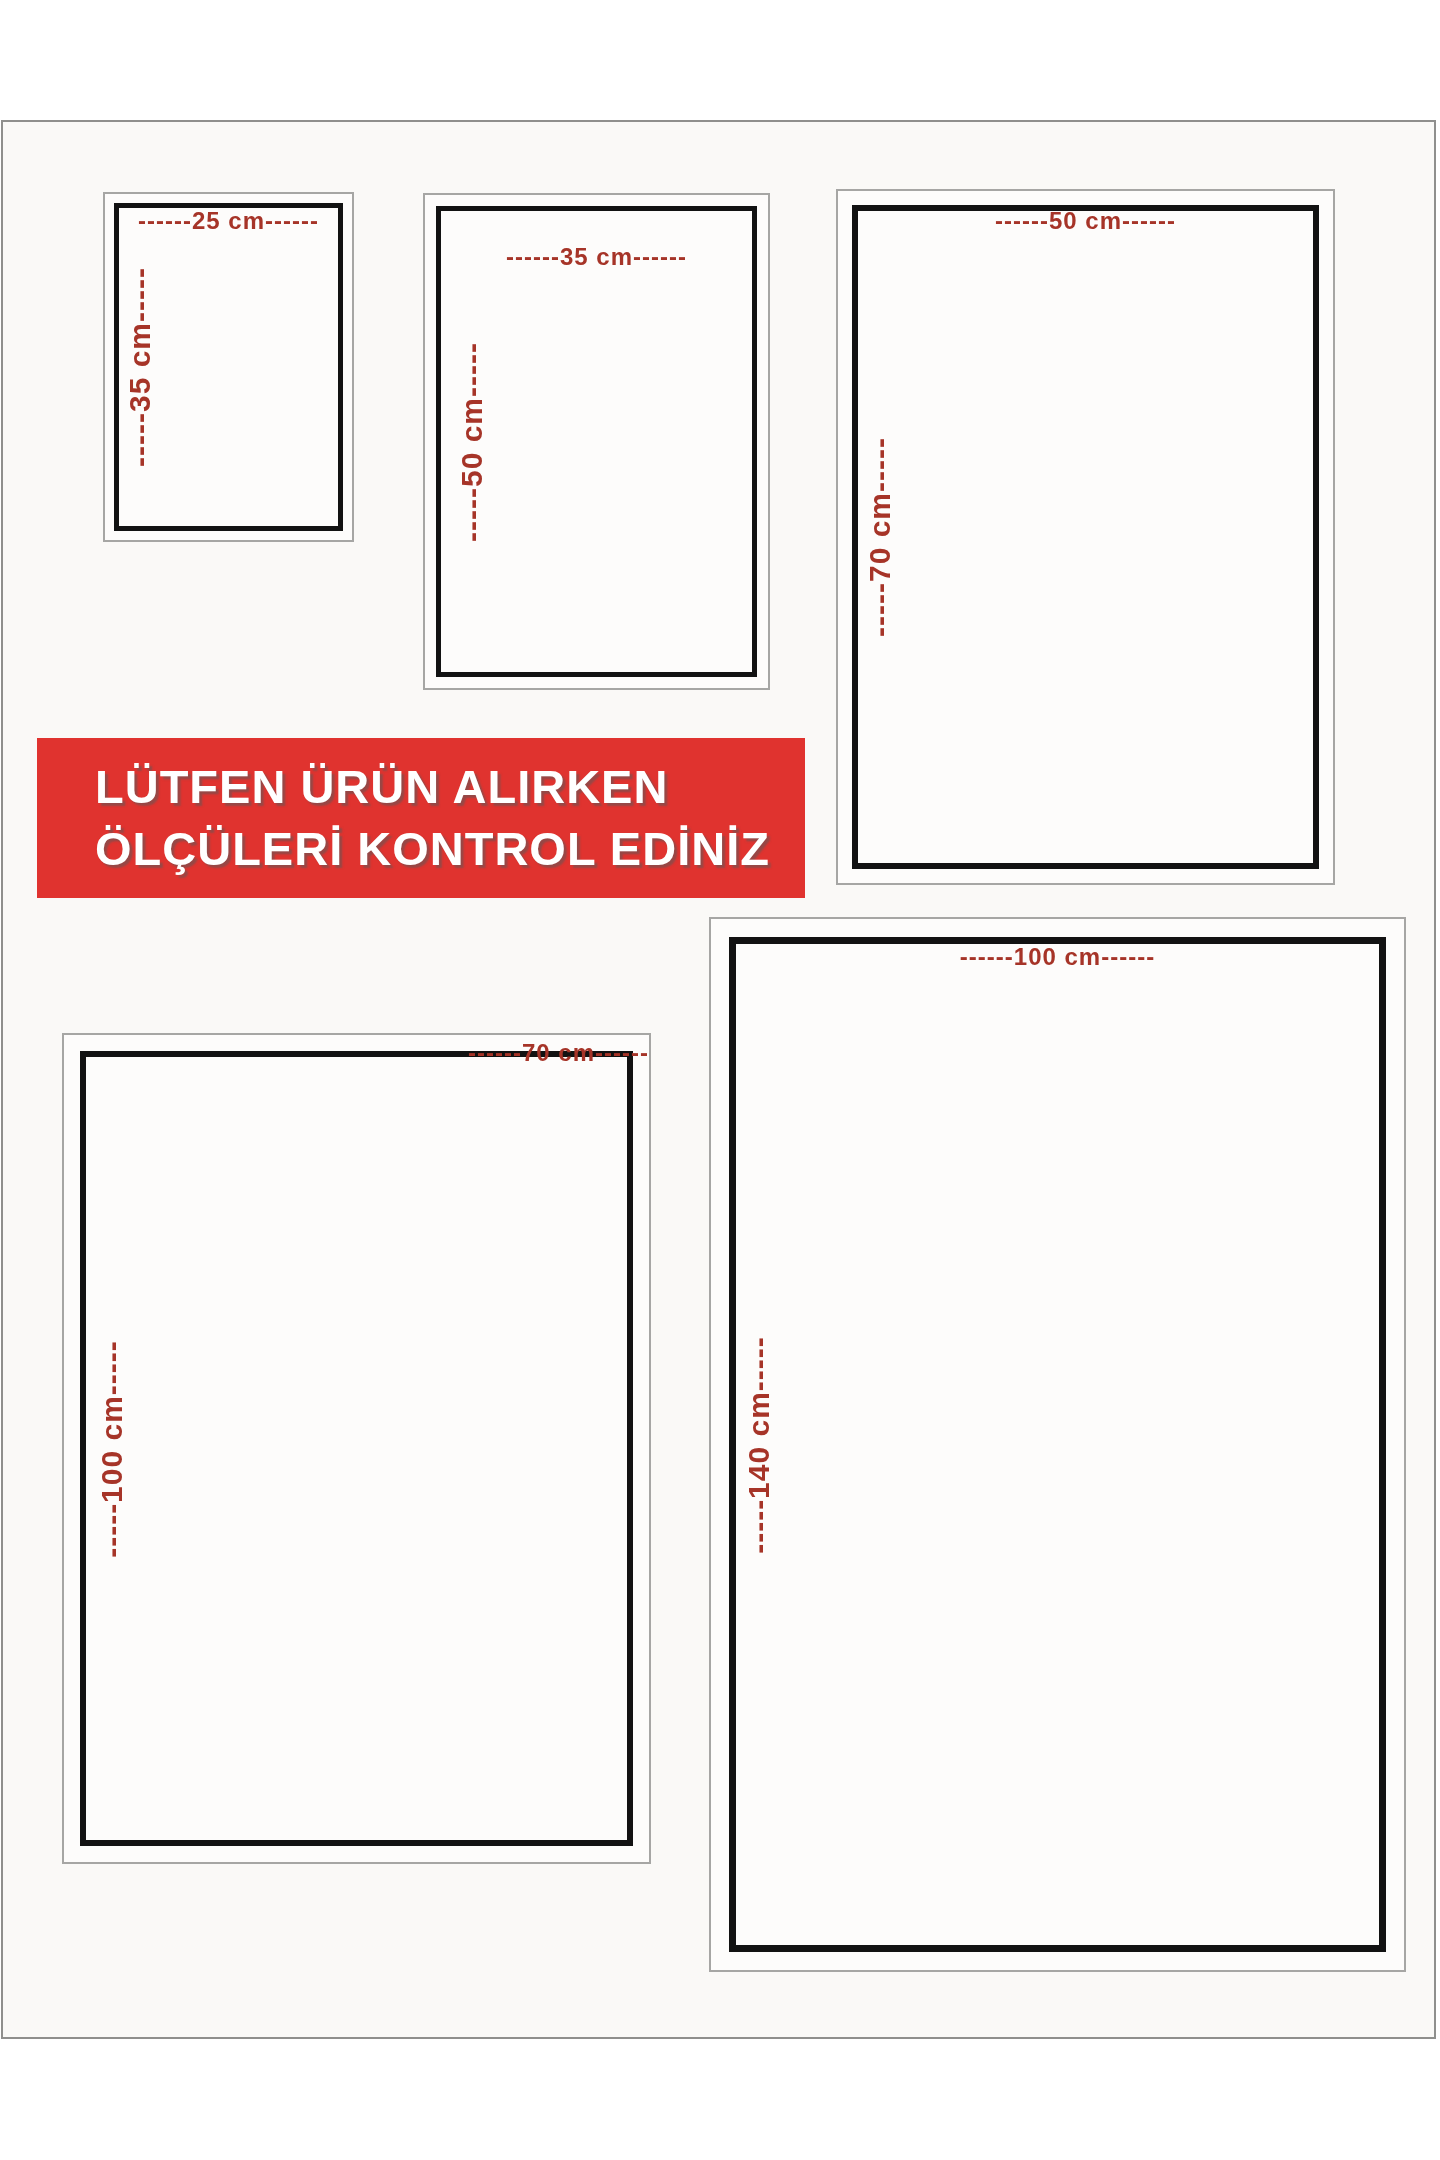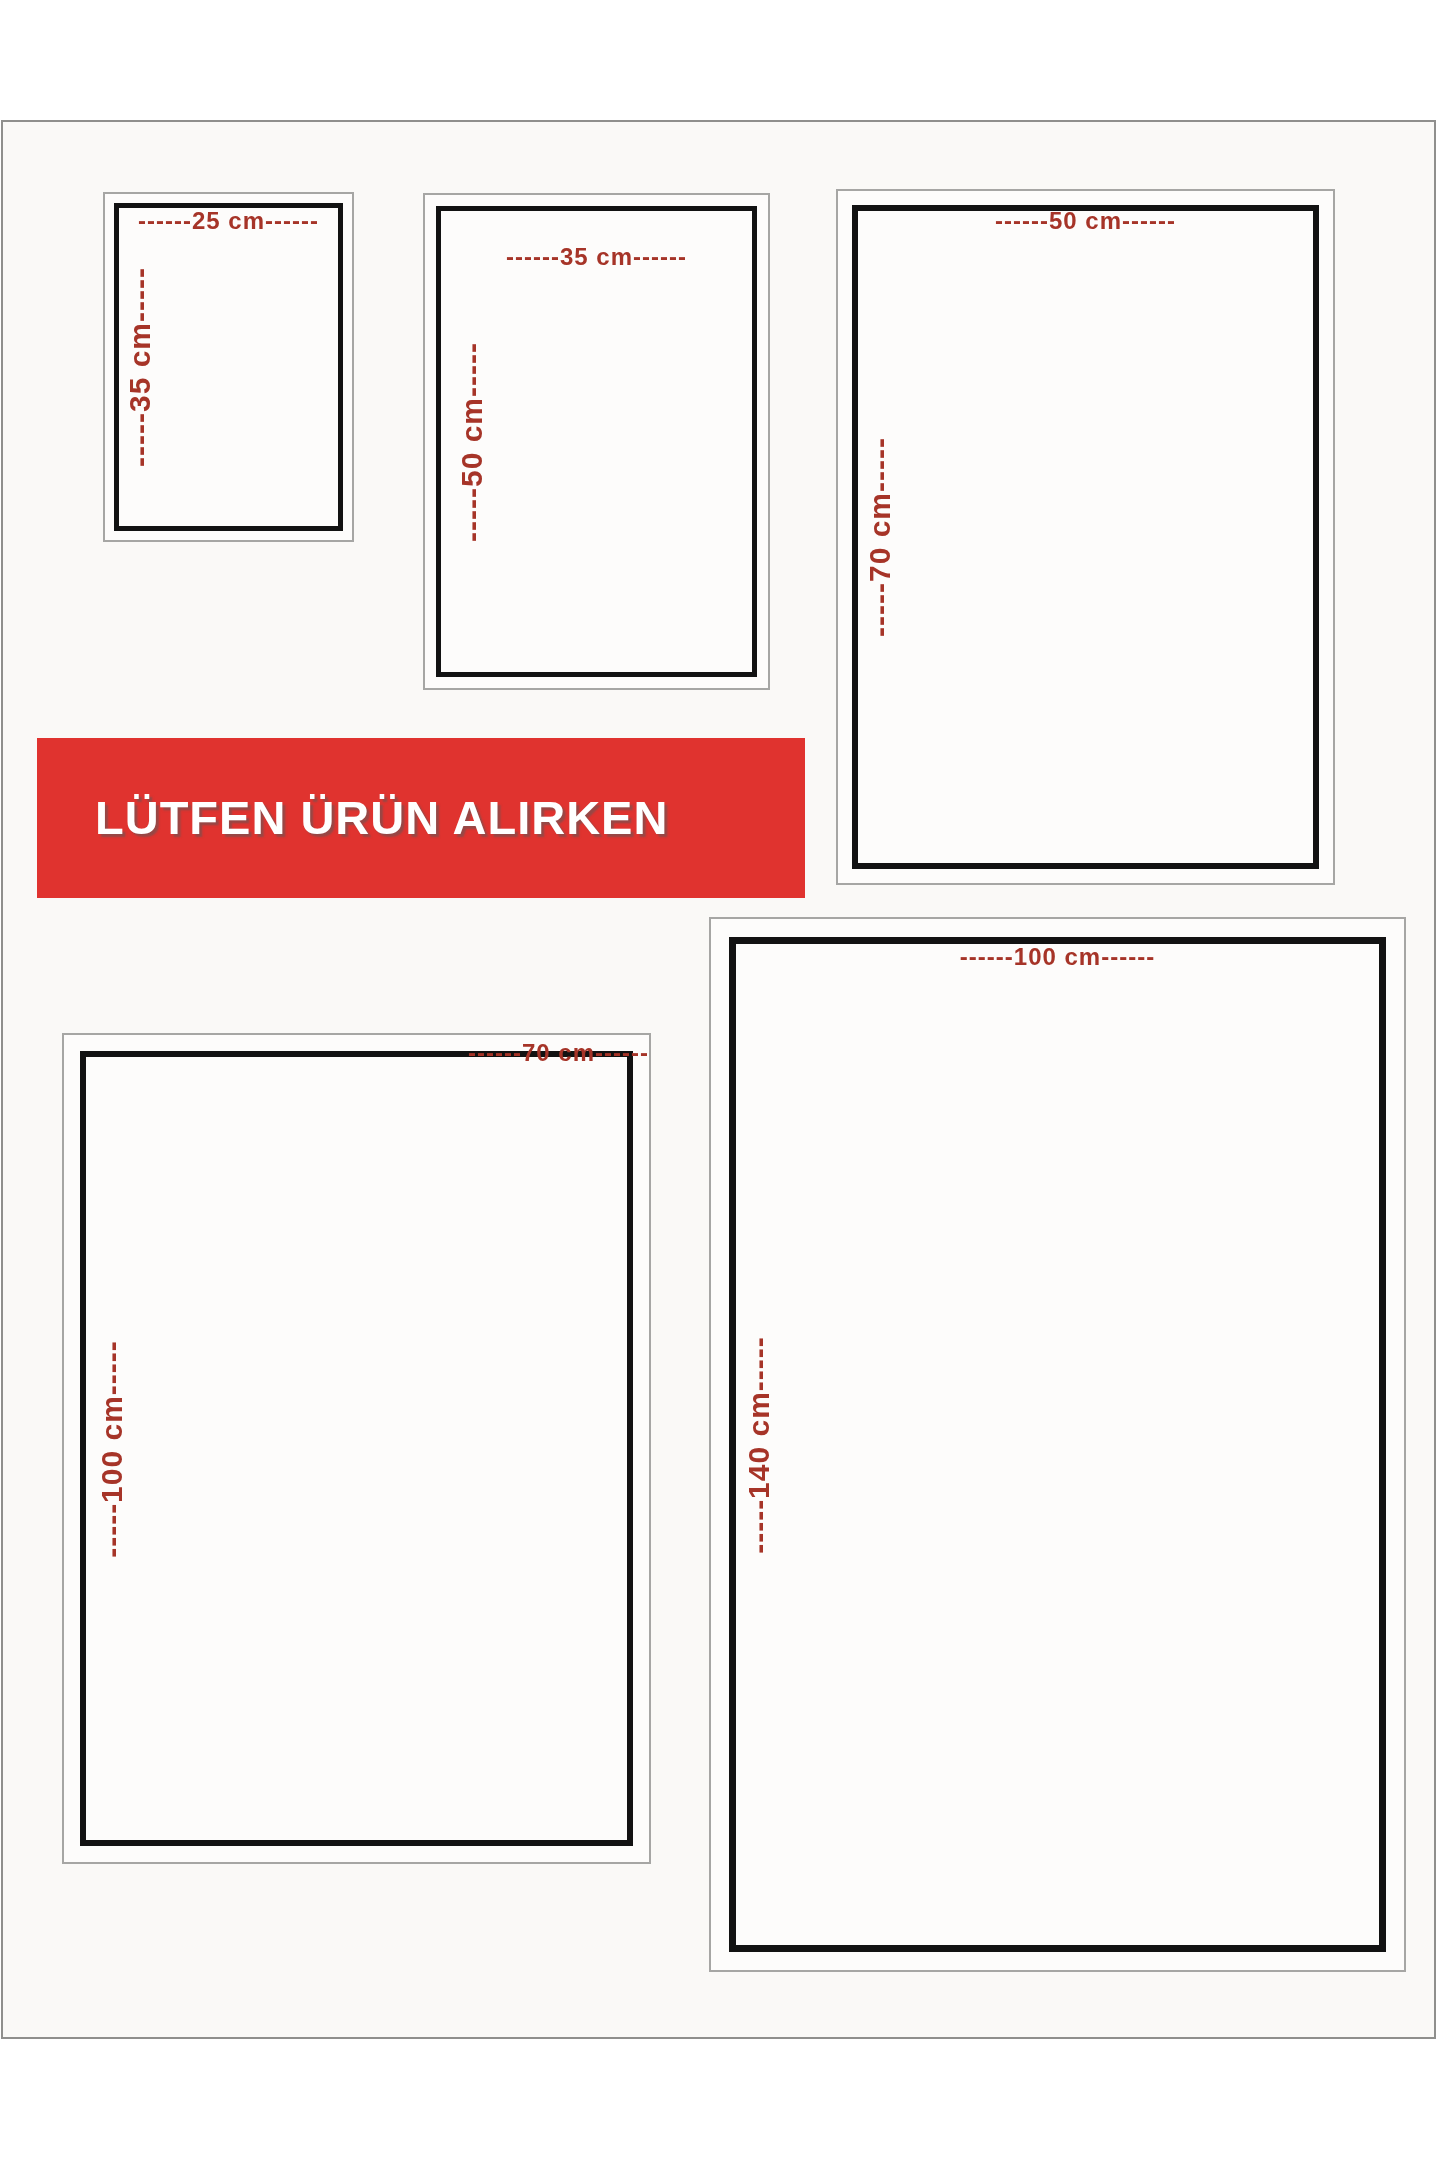--- a/index.html
+++ b/index.html
@@ -106,20 +106,21 @@
 <div class="size-box" style="left:836px; top:189px; width:499px; height:696px;padding-left:22px;">
   <div class="inner-frame" style="inset:14px; border-width:6px;"></div>
   <div class="h-label" style="top:16px;">------50 cm------</div>
   <div class="v-anchor" style="left:42px; top:50%;">
     <span class="v-label">-----70 cm-----</span>
   </div>
 </div>
 
 <div class="banner">
   <div class="banner-line">LÜTFEN ÜRÜN ALIRKEN</div>
+  <div class="banner-line">ÖLÇÜLERİ KONTROL EDİNİZ</div>
 </div>
 
 <div class="size-box" style="left:62px; top:1033px; width:589px; height:831px;">
   <div class="inner-frame" style="inset:16px; border-width:6px;"></div>
   <div class="h-label" style="top:4px;text-align:right;">------70 cm------</div>
   <div class="v-anchor" style="left:48px; top:50%;">
     <span class="v-label">-----100 cm-----</span>
   </div>
 </div>
 

